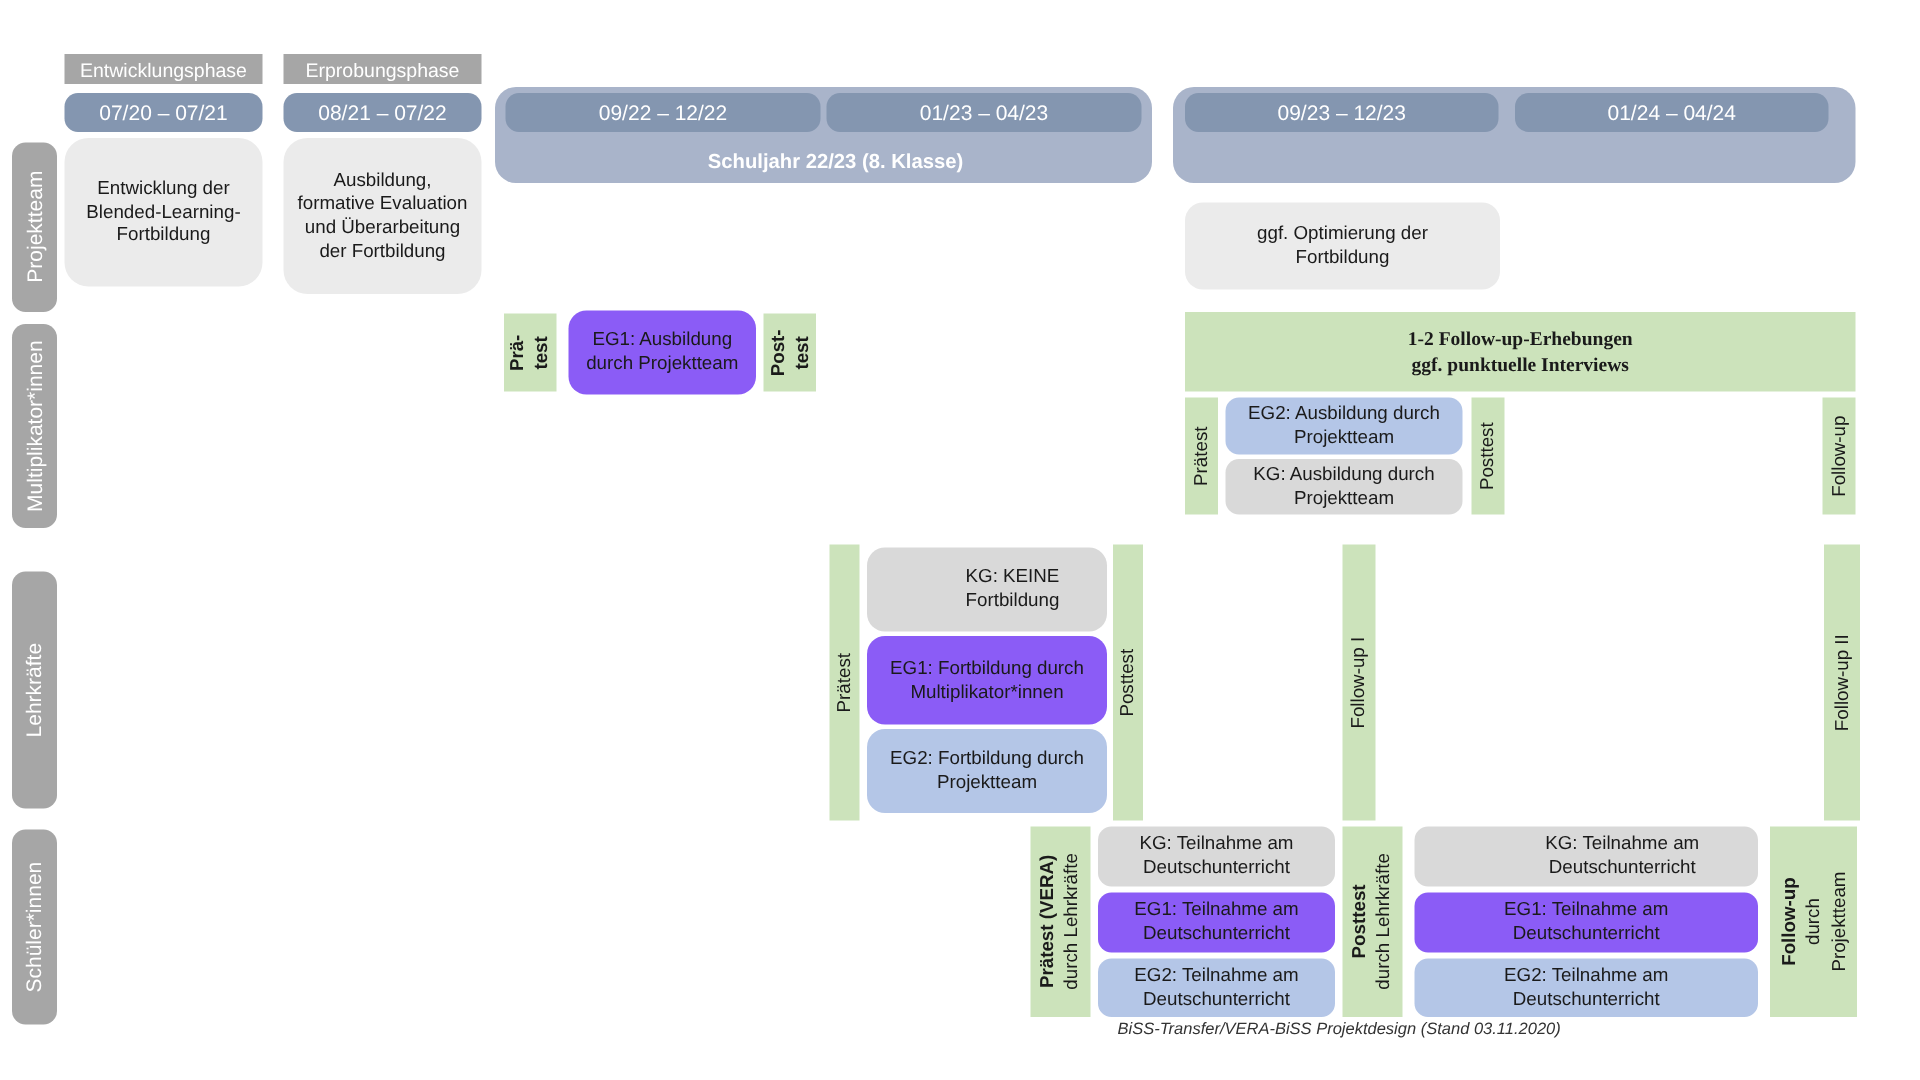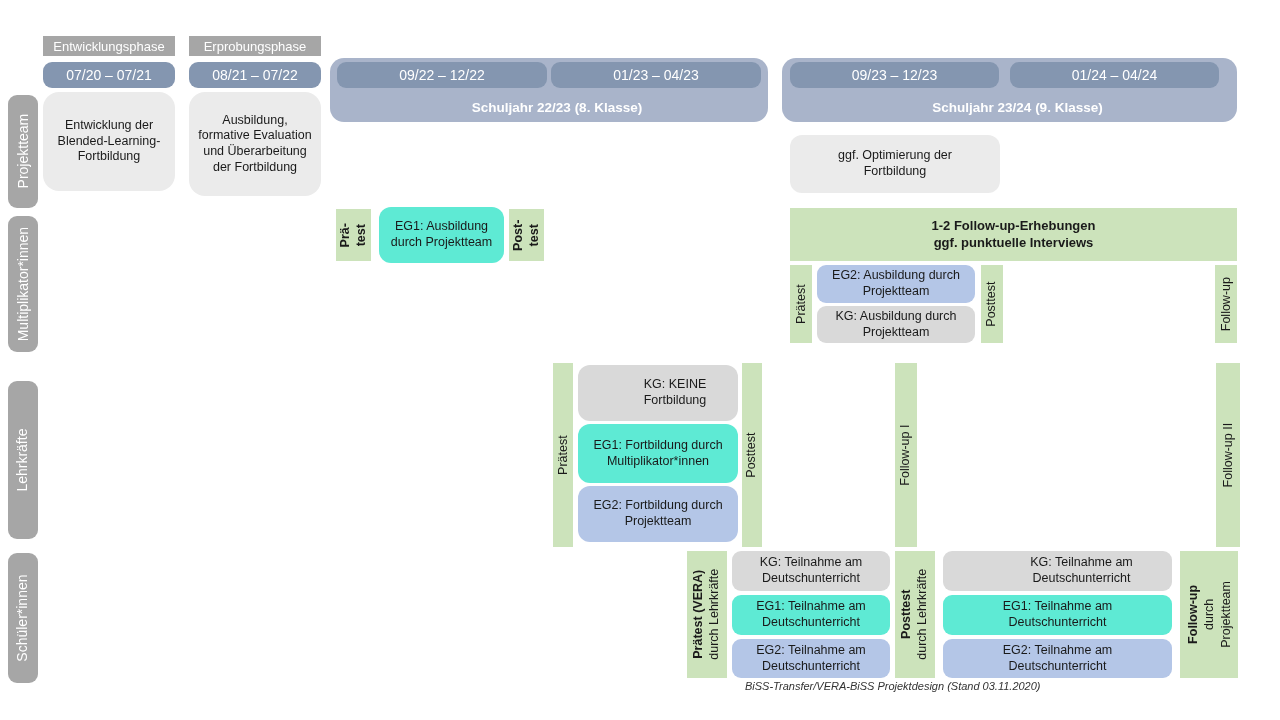--- a/index.html
+++ b/index.html
@@ -13,24 +13,24 @@
               display:flex; align-items:center; justify-content:center; }
   .sjband   { background:#a9b4ca; border-radius:14px; }
   .sjlabel  { color:#ffffff; font-weight:bold; font-size:13.5px; text-align:center;
               display:flex; align-items:center; justify-content:center;padding-left:16px; }
 
   .box { display:flex; align-items:center; justify-content:center;
          text-align:center; font-size:12.5px; line-height:1.25; padding:16px 8px; }
   .r16 { border-radius:16px; } .r12 { border-radius:12px; } .r9 { border-radius:9px; }
   .lightgray { background:#ebebeb; }
   .kg   { background:#d9d9d9;justify-content:flex-end; }
-  .eg1  { background:#5eead4; }
+  .eg1  { background:#8b5cf6; }
   .eg2  { background:#b4c6e7; }
   .green{ background:#cce3bb; }
-  .bold { font-weight:bold; }
+  .bold { font-weight:bold;font-family:Liberation Serif, serif; }
 
   .t { display:block; }
   .t-narrow { max-width:150px; }
   .t-mid { max-width:165px; }
 
   .vbox { display:flex; align-items:center; justify-content:center; }
   .vrot { transform:rotate(-90deg); white-space:nowrap; text-align:center;
           line-height:1.3; font-size:12.5px; }
   .vrot .b { font-weight:bold; }
   .rowlabel { background:#a6a6a6; border-radius:9px; color:#ffffff; }
@@ -46,21 +46,20 @@
   <div class="abs phasebar" style="left:43px;top:36px;width:132px;height:20px">
       <span class="t">Entwicklungsphase</span>
     </div>
   <div class="abs phasebar" style="left:189px;top:36px;width:132px;height:20px">
       <span class="t">Erprobungsphase</span>
     </div>
 
   <div class="abs sjband" style="left:330px;top:58px;width:438px;height:64px"></div>
   <div class="abs sjband" style="left:782px;top:58px;width:455px;height:64px"></div>
   <div class="abs sjlabel" style="left:330px;top:96px;width:438px;height:22px">Schuljahr 22/23 (8. Klasse)</div>
-  <div class="abs sjlabel" style="left:782px;top:96px;width:455px;height:22px">Schuljahr 23/24 (9. Klasse)</div>
 
   <div class="abs datebar" style="left:43px;top:62px;width:132px;height:26px">07/20 – 07/21</div>
   <div class="abs datebar" style="left:189px;top:62px;width:132px;height:26px">08/21 – 07/22</div>
   <div class="abs datebar" style="left:337px;top:62px;width:210px;height:26px">09/22 – 12/22</div>
   <div class="abs datebar" style="left:551px;top:62px;width:210px;height:26px">01/23 – 04/23</div>
   <div class="abs datebar" style="left:790px;top:62px;width:209px;height:26px">09/23 – 12/23</div>
   <div class="abs datebar" style="left:1010px;top:62px;width:209px;height:26px">01/24 – 04/24</div>
 
   <div class="abs vbox rowlabel" style="left:8px;top:95px;width:30px;height:113px">
       <div class="vrot">Projektteam</div>

